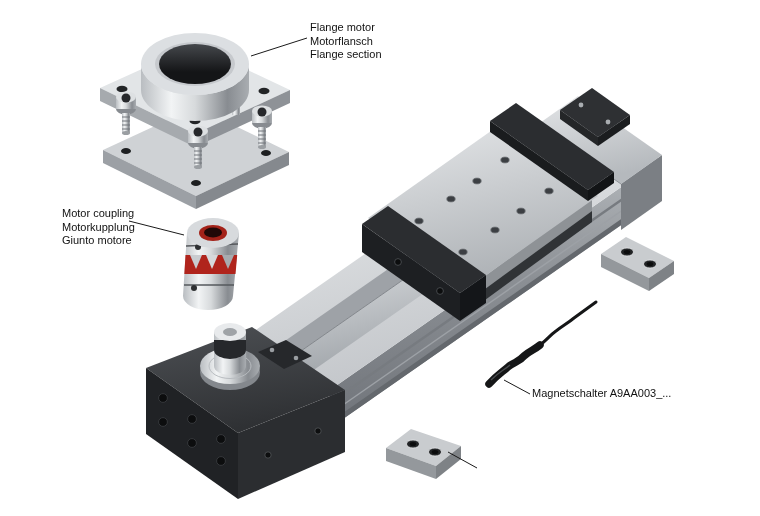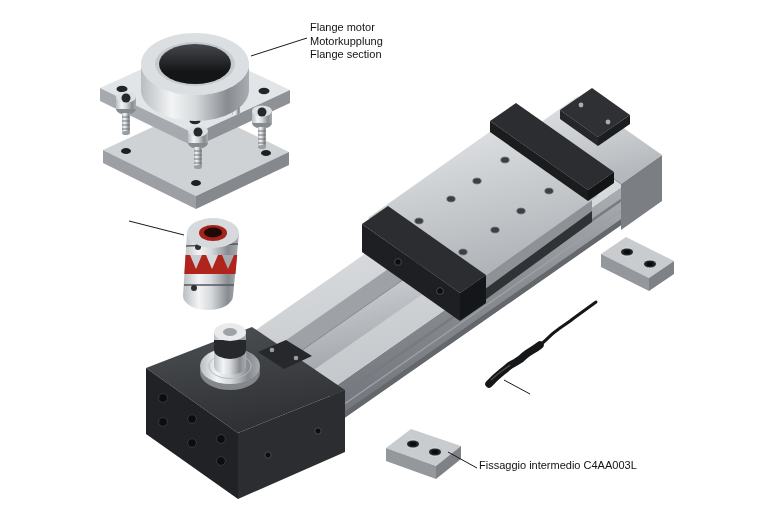--- a/index.html
+++ b/index.html
@@ -248,25 +248,30 @@
   <g stroke="#1a1a1a" stroke-width="1">
     <line x1="307" y1="38" x2="251" y2="56"></line>
     <line x1="129" y1="221" x2="184" y2="235"></line>
     <line x1="530" y1="394" x2="504" y2="380"></line>
     <line x1="477" y1="468" x2="448" y2="452"></line>
   </g>
 </svg>
 
 <div class="label" style="left:310px;top:21px">
   <div>Flange motor</div>
+  <div>Motorflansch</div>
+  <div>Flange section</div>
+</div>
+
+<div class="label" style="left:62px;top:207px">
+  <div>Motor coupling</div>
   <div>Motorkupplung</div>
-  <div>Flange section</div>
-</div>
-
+  <div>Giunto motore</div>
+</div>
 
 <div class="label" style="left:532px;top:387px">
+  <div>Magnetschalter A9AA003_...</div>
 </div>
 
 <div class="label" style="left:479px;top:459px">
-  <div>Fissaggio intermedio C4AA003L</div>
 </div>
 
 </div>
 
 </body></html>

